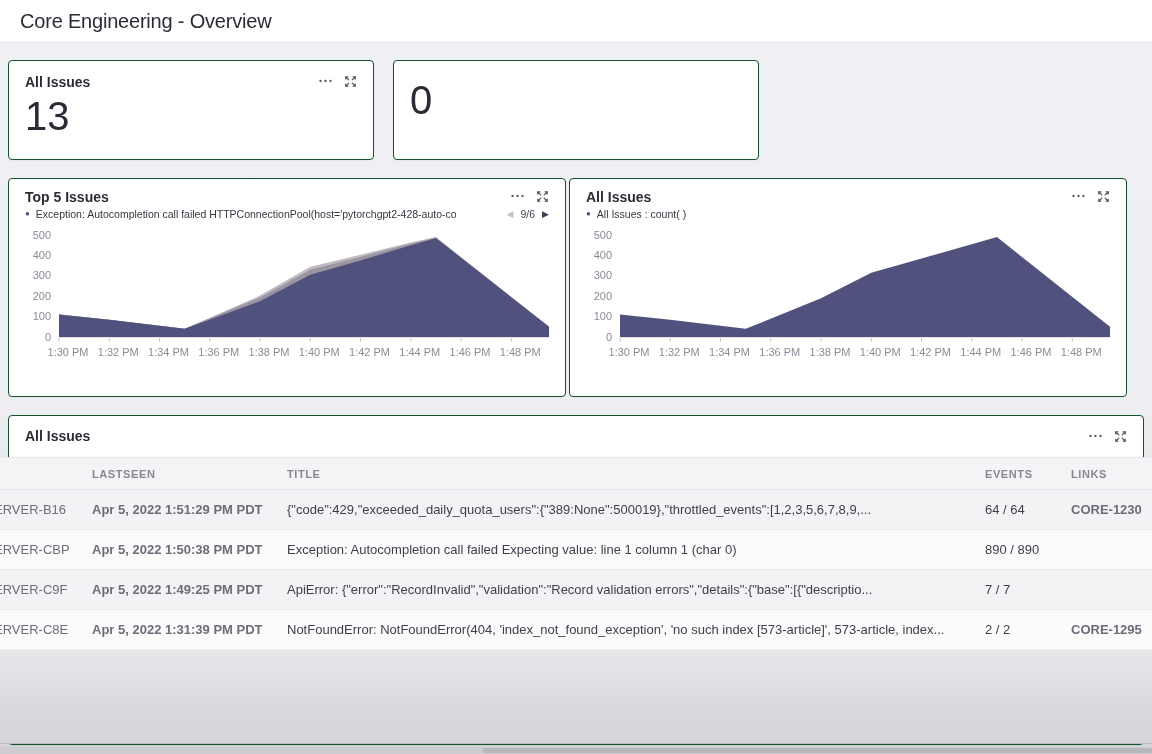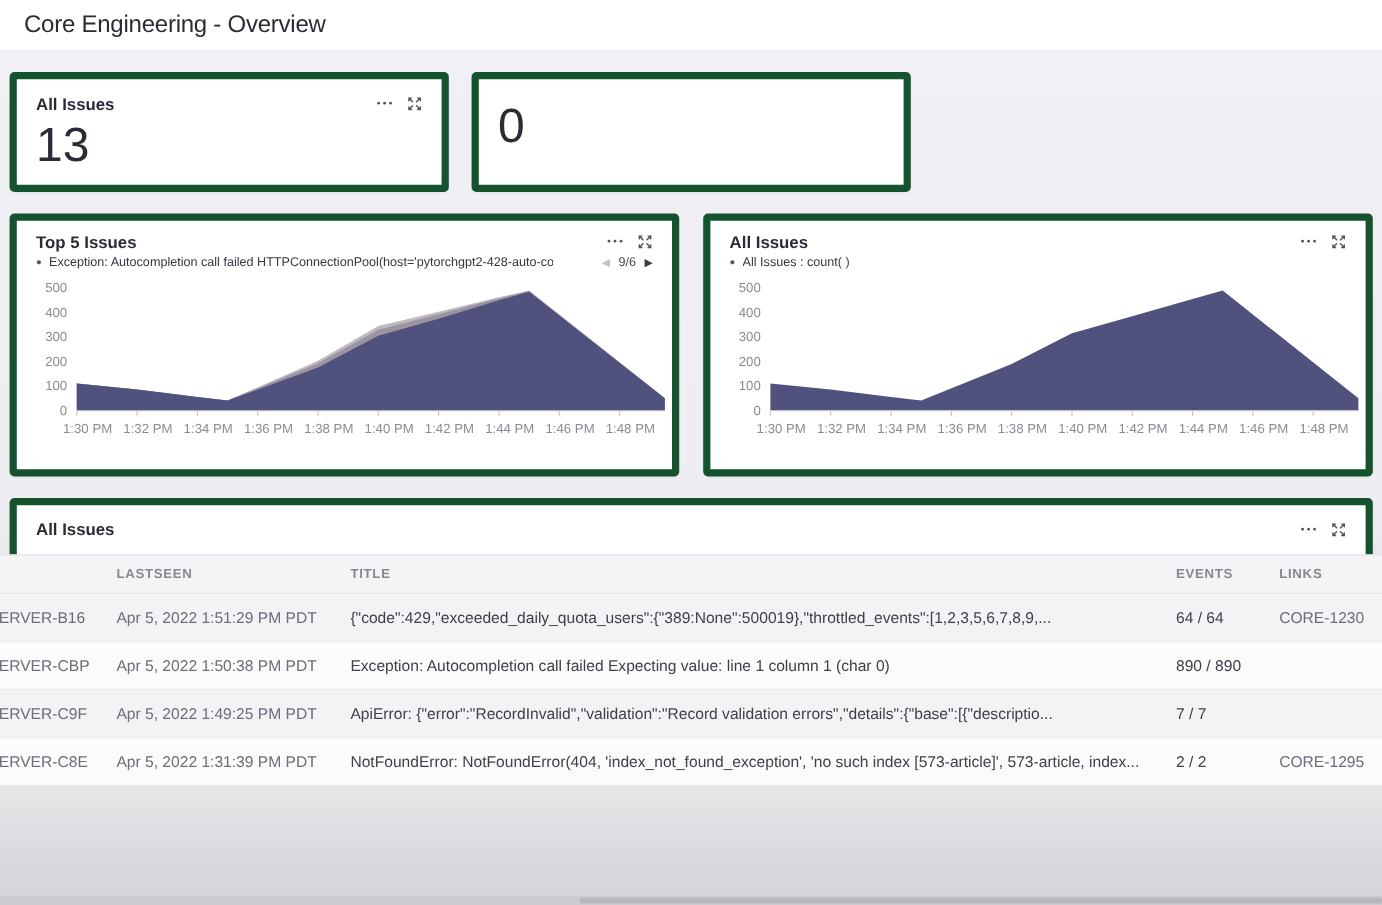--- a/index.html
+++ b/index.html
@@ -10,30 +10,30 @@
     color:#2f2936;
   }
   .topbar {
     height:43px; background:#fff; border-bottom:1px solid #e6e5e9;
     display:flex; align-items:center; padding:0 20px;
   }
   .page-title { font-size:20px; font-weight:400; color:#2f2936; letter-spacing:-0.2px; }
   .content { padding:17px 8px 0 8px; }
   .row { display:flex; gap:19px; }
   .card {
-    background:#fff; border:6px solid #14532d; border-radius:4px;
+    background:#fff; border:1px solid #14532d; border-radius:4px;
     box-shadow:0 1px 2px rgba(43,34,51,0.04);
   }
   .stat-card { width:366px; height:100px; padding:13px 16px; }
   .card-head { display:flex; align-items:flex-start; justify-content:space-between; }
   .card-title { font-size:14px; font-weight:600; color:#2f2936; }
   .icon-group { display:flex; align-items:center; gap:11px; }
   .icon-btn { display:flex; align-items:center; cursor:pointer; }
   .stat-value { font-size:40px; line-height:1.1; margin-top:4px; color:#2f2936; font-weight:400; }
-  .chart-row { margin-top:18px; gap:20px; }
+  .chart-row { margin-top:18px; gap:3px; }
   .chart-card { width:558px; height:219px; padding:10px 16px 0 16px; }
   .legend-row { display:flex; align-items:center; margin-top:3px; font-size:10.5px; color:#3a3542; }
   .legend-dot { font-size:8px; margin-right:6px; line-height:1; }
   .legend-label { white-space:nowrap; overflow:hidden; max-width:420px; }
   .legend-pager { display:flex; align-items:center; gap:7px; margin-left:auto; font-size:10.5px; color:#4a4552; }
   .pager-arrow { font-size:9px; line-height:1; cursor:pointer; }
   .pager-prev { color:#c6c2cb; }
   .pager-next { color:#3e3950; }
   .chart-svg { margin-top:5px; display:block; overflow:visible; }
   .table-card { margin-top:18px; width:1136px; }
@@ -46,21 +46,21 @@
   .t-head {
     height:33px; background:#f4f3f6;
     border-top:1px solid #e6e5ea; border-bottom:1px solid #e6e5ea;
     font-size:11px; font-weight:700; letter-spacing:0.6px; color:#8a8793;
   }
   .t-row { height:40px; font-size:13px; border-bottom:1px solid #eae9ed; cursor:pointer; }
   .t-row:nth-child(odd) { background:#fbfbfc; }
   .t-row:nth-child(even) { background:#f3f3f6; }
   .cell { padding-right:10px; white-space:nowrap; overflow:hidden; }
   .cell-id { padding-left:2px; color:#6f6b78; }
-  .cell-lastseen, .cell-links { color:#6f6b78; }
+  .cell-lastseen, .cell-links { color:#6f6b78;font-weight:bold; }
   .cell-title, .cell-events { color:#423d4a; }
   .table-filler {
     height:94px; margin:0 -17px;
     background:linear-gradient(180deg,#e7e7ea 0%,#dadade 60%,#d5d5d9 100%);
     border-bottom:1px solid #bdbdc2;
   }
   .hscrollbar {
     position:fixed; left:0; bottom:0; width:1152px; height:7px;
     background:#cdcdd1;
   }

